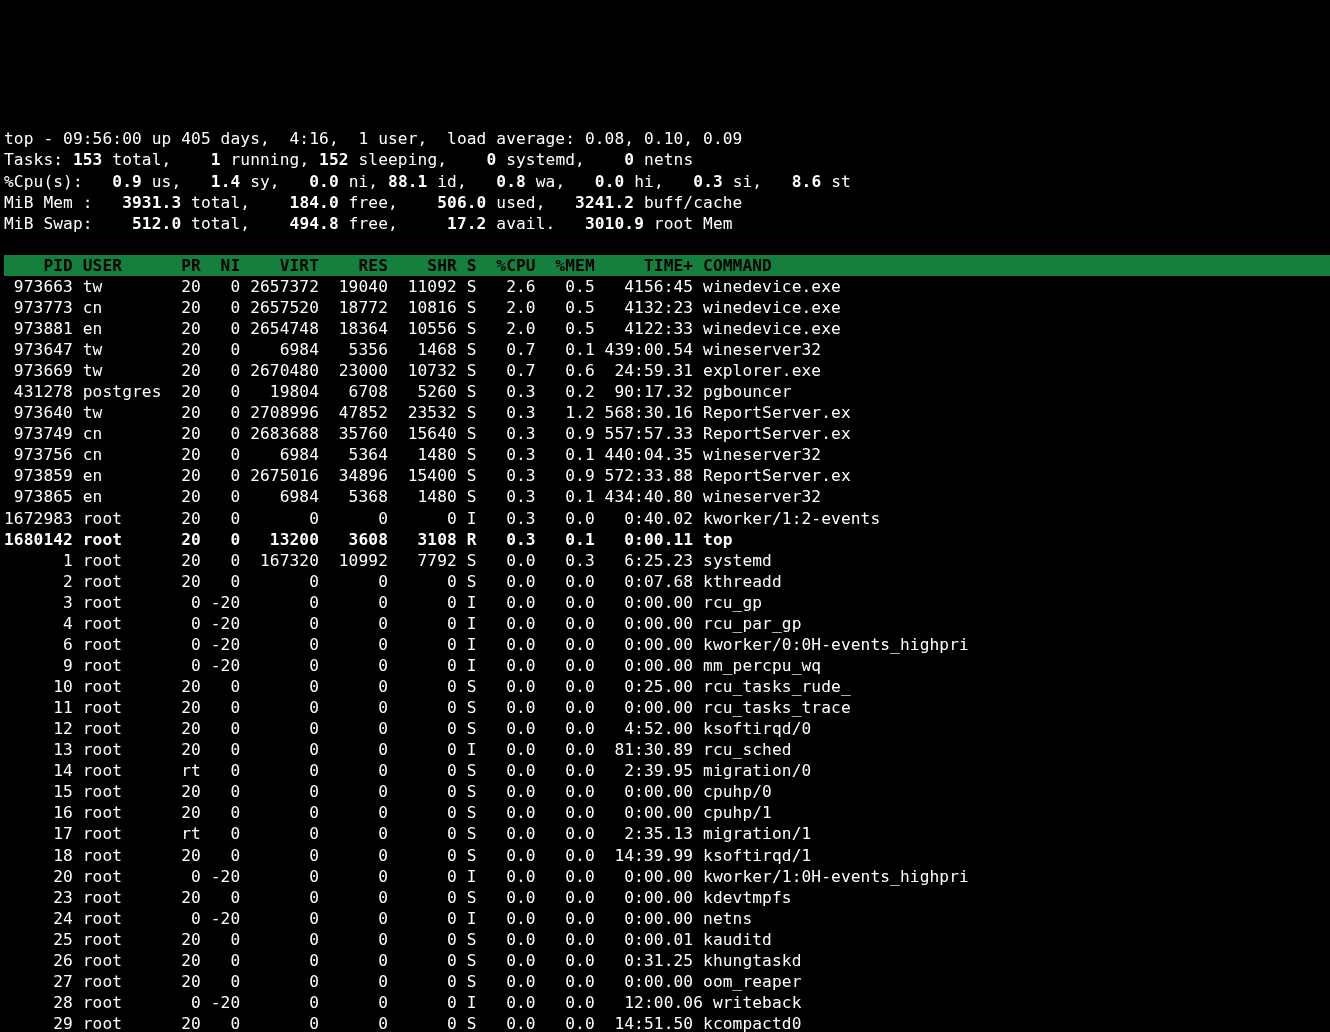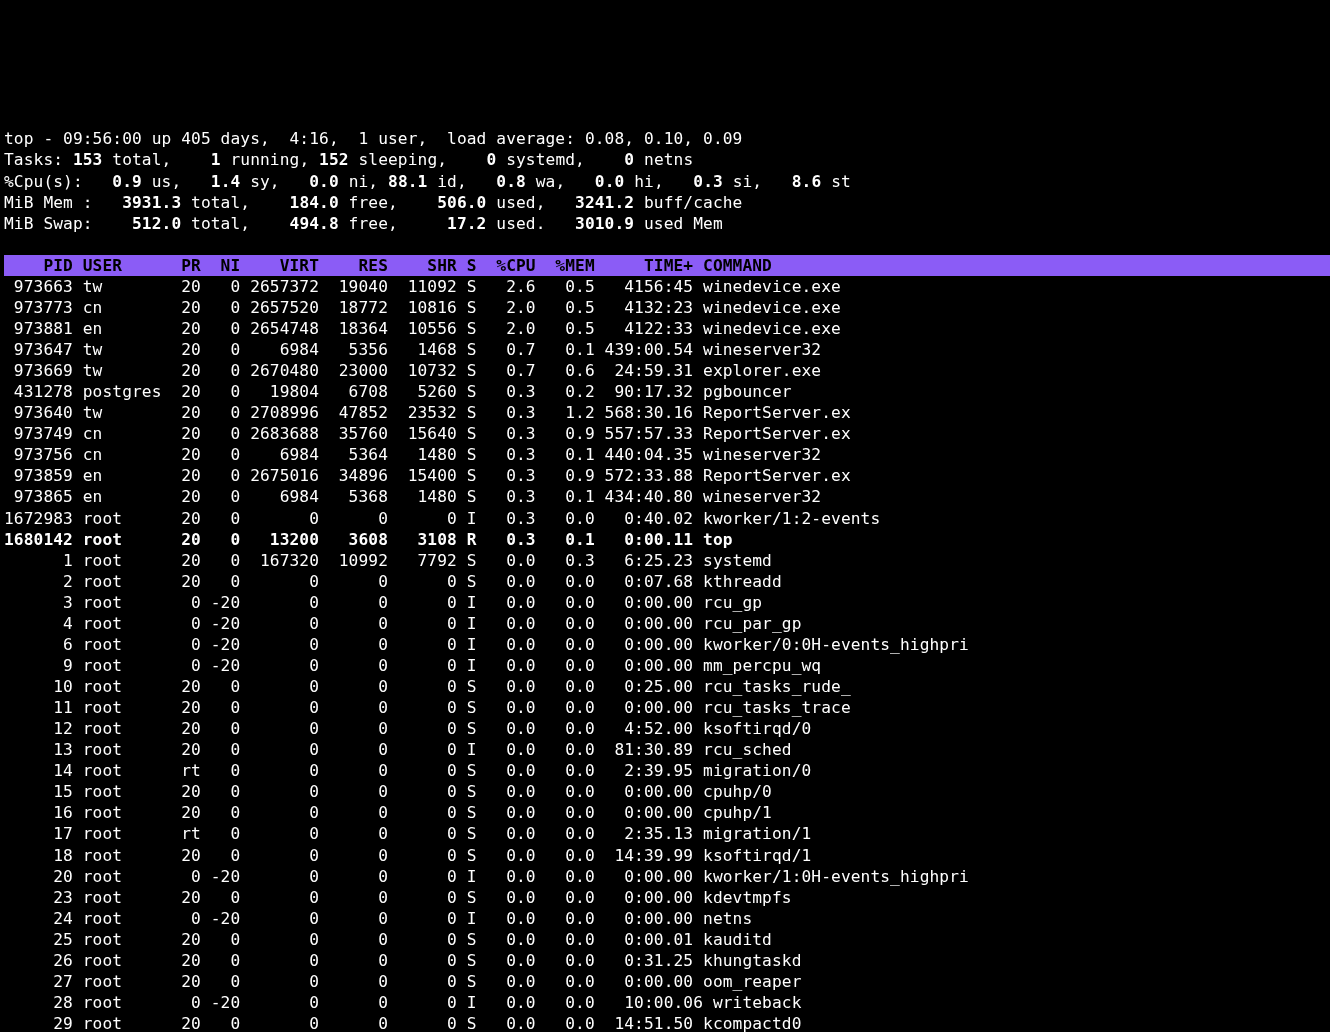--- a/index.html
+++ b/index.html
@@ -12,38 +12,38 @@
     line-height: 1.30;
     white-space: pre;
     overflow: hidden;
   }
   #terminal {
     padding: 2px 0 0 4px;
     letter-spacing: 0.1px;
   }
   .b { font-weight: bold; }
   .hdr {
-    background: #8b5cf6;
+    background: #15803d;
     color: #000;
     font-weight: bold;
     display: inline-block;
     width: 100%;
   }
 </style>
 </head>
 <body>
 
 
 
 <div id="terminal">
 <span><span>top - </span><span>09:56:00</span><span> up 405 days,  4:16,  1 user,  load average: 0.08, 0.10, 0.09</span></span>
 <span><span>Tasks:</span><span class="b"> 153 </span><span>total,  </span><span class="b">  1 </span><span>running,</span><span class="b"> 152 </span><span>sleeping,  </span><span class="b">  0 </span><span>systemd,  </span><span class="b">  0 </span><span>netns</span></span>
 <span><span>%Cpu(s): </span><span class="b">  0.9 </span><span>us, </span><span class="b">  1.4 </span><span>sy, </span><span class="b">  0.0 </span><span>ni,</span><span class="b"> 88.1 </span><span>id, </span><span class="b">  0.8 </span><span>wa, </span><span class="b">  0.0 </span><span>hi, </span><span class="b">  0.3 </span><span>si, </span><span class="b">  8.6 </span><span>st</span></span>
 <span><span>MiB Mem :  </span><span class="b"> 3931.3 </span><span>total,  </span><span class="b">  184.0 </span><span>free,  </span><span class="b">  506.0 </span><span>used,  </span><span class="b"> 3241.2 </span><span>buff/cache</span></span>
-<span><span>MiB Swap:  </span><span class="b">  512.0 </span><span>total,  </span><span class="b">  494.8 </span><span>free,  </span><span class="b">   17.2 </span><span>used.  </span><span class="b"> 3010.9 </span><span>used Mem</span></span>
+<span><span>MiB Swap:  </span><span class="b">  512.0 </span><span>total,  </span><span class="b">  494.8 </span><span>free,  </span><span class="b">   17.2 </span><span>avail.  </span><span class="b"> 3010.9 </span><span>root Mem</span></span>
 
 <span class="hdr">    PID USER      PR  NI    VIRT    RES    SHR S  %CPU  %MEM     TIME+ COMMAND</span>
 <div id="rows"><span> 973663 tw        20   0 2657372  19040  11092 S   2.6   0.5   4156:45 winedevice.exe</span>
 <span> 973773 cn        20   0 2657520  18772  10816 S   2.0   0.5   4132:23 winedevice.exe</span>
 <span> 973881 en        20   0 2654748  18364  10556 S   2.0   0.5   4122:33 winedevice.exe</span>
 <span> 973647 tw        20   0    6984   5356   1468 S   0.7   0.1 439:00.54 wineserver32</span>
 <span> 973669 tw        20   0 2670480  23000  10732 S   0.7   0.6  24:59.31 explorer.exe</span>
 <span> 431278 postgres  20   0   19804   6708   5260 S   0.3   0.2  90:17.32 pgbouncer</span>
 <span> 973640 tw        20   0 2708996  47852  23532 S   0.3   1.2 568:30.16 ReportServer.ex</span>
 <span> 973749 cn        20   0 2683688  35760  15640 S   0.3   0.9 557:57.33 ReportServer.ex</span>
@@ -66,19 +66,19 @@
 <span>     15 root      20   0       0      0      0 S   0.0   0.0   0:00.00 cpuhp/0</span>
 <span>     16 root      20   0       0      0      0 S   0.0   0.0   0:00.00 cpuhp/1</span>
 <span>     17 root      rt   0       0      0      0 S   0.0   0.0   2:35.13 migration/1</span>
 <span>     18 root      20   0       0      0      0 S   0.0   0.0  14:39.99 ksoftirqd/1</span>
 <span>     20 root       0 -20       0      0      0 I   0.0   0.0   0:00.00 kworker/1:0H-events_highpri</span>
 <span>     23 root      20   0       0      0      0 S   0.0   0.0   0:00.00 kdevtmpfs</span>
 <span>     24 root       0 -20       0      0      0 I   0.0   0.0   0:00.00 netns</span>
 <span>     25 root      20   0       0      0      0 S   0.0   0.0   0:00.01 kauditd</span>
 <span>     26 root      20   0       0      0      0 S   0.0   0.0   0:31.25 khungtaskd</span>
 <span>     27 root      20   0       0      0      0 S   0.0   0.0   0:00.00 oom_reaper</span>
-<span>     28 root       0 -20       0      0      0 I   0.0   0.0   10:00.06 writeback</span>
+<span>     28 root       0 -20       0      0      0 I   0.0   0.0   12:00.06 writeback</span>
 <span>     29 root      20   0       0      0      0 S   0.0   0.0  14:51.50 kcompactd0</span>
 </div>
 </div>
 
 
 
 
 </body></html>

